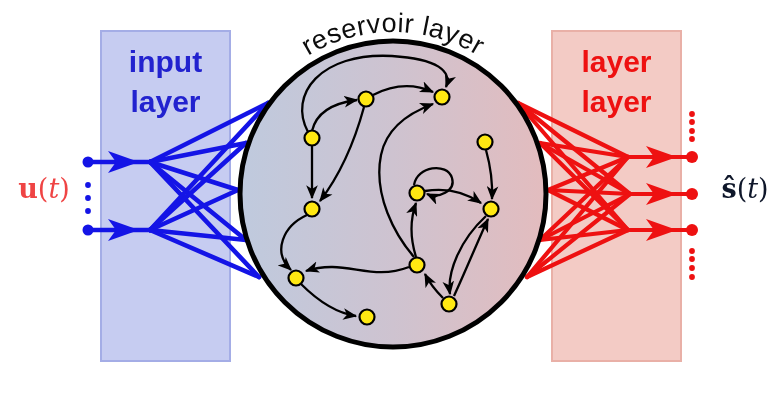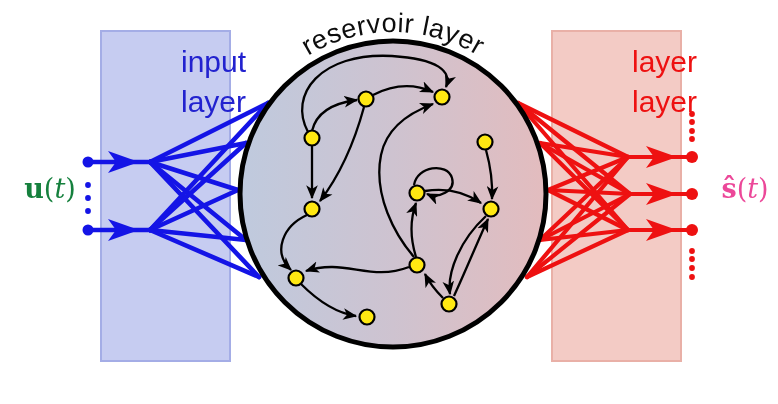--- a/index.html
+++ b/index.html
@@ -1,19 +1,19 @@
 <!DOCTYPE html>
 <html><head>
 <meta charset="utf-8">
 <style>
   html,body{margin:0;padding:0;background:#ffffff;}
   #stage{position:relative;width:778px;height:404px;background:#ffffff;overflow:hidden;
          font-family:"Liberation Sans",sans-serif;}
   #stage svg{position:absolute;left:0;top:0;}
-  .layer-label{position:absolute;text-align:center;font-weight:400;font-size:30px;line-height:40px;padding-left:48px;}
+  .layer-label{position:absolute;text-align:center;font-weight:700;font-size:30px;line-height:40px;}
   .math-label{position:absolute;text-align:center;font-family:"DejaVu Serif","DejaVu Sans",serif;
               font-size:27px;line-height:30px;white-space:nowrap;}
   .math-label b{font-weight:bold;}
   .math-label i{font-style:italic;}
   .math-label sup{font-size:0.62em;font-style:italic;vertical-align:super;line-height:0;}
   #reservoir-title-text{font-family:"Liberation Sans",sans-serif;font-size:27px;font-weight:500;
               letter-spacing:0.5px;fill:#0d0d0d;}
 </style>
 </head>
 <body>
@@ -134,22 +134,22 @@
   <div class="layer-label" id="input-layer-label" style="left: 101px; top: 42px; width: 129px; color: rgb(34, 34, 207);">
     <div>input</div>
     <div>layer</div>
   </div>
 
   <div class="layer-label" id="output-layer-label" style="left: 552px; top: 42px; width: 129px; color: rgb(238, 17, 17);">
     <div>layer</div>
     <div>layer</div>
   </div>
 
-  <div class="math-label" id="input-signal-label" style="left: 12px; top: 174px; width: 76px; color: #15803d;">
+  <div class="math-label" id="input-signal-label" style="left: 6px; top: 174px; width: 76px; color: #ef4444;">
     <b>u</b><span>(</span><i>t</i><span>)</span>
   </div>
 
-  <div class="math-label" id="output-signal-label" style="left: 712px; top: 174px; width: 66px; color: #ec4899;">
+  <div class="math-label" id="output-signal-label" style="left: 712px; top: 174px; width: 66px; color: #0f172a;">
     <b>ŝ</b><span>(</span><i>t</i><span>)</span>
   </div>
 
 
 </div>
 
 </body></html>

